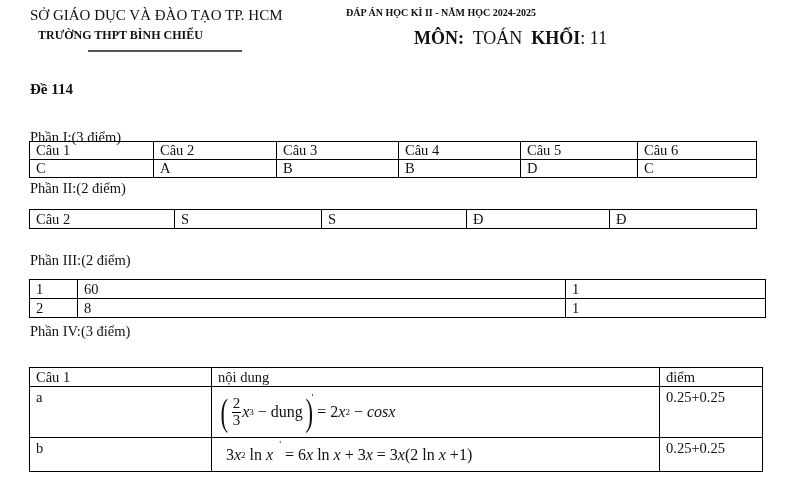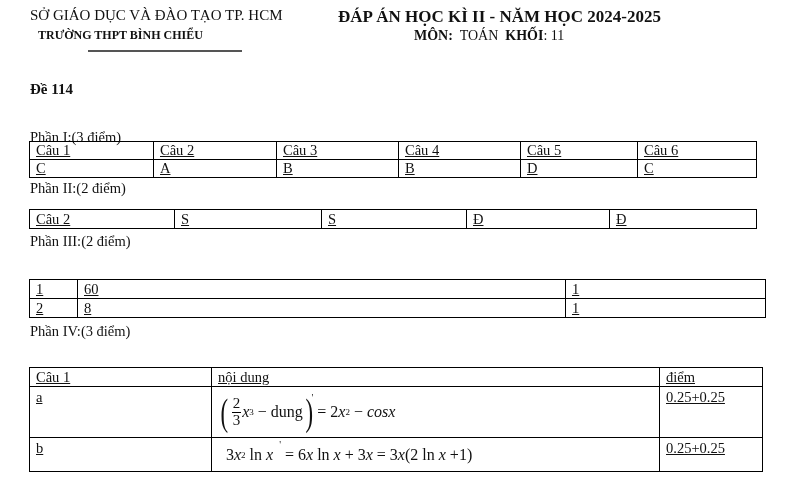--- a/index.html
+++ b/index.html
@@ -2,40 +2,40 @@
 <html><head>
 <meta charset="utf-8">
 <style>
   html, body { margin:0; padding:0; background:#ffffff; }
   body { width:790px; height:493px; position:relative; overflow:hidden;
          font-family:"Liberation Serif", "DejaVu Serif", serif; color:#111; font-size:14.5px; }
   .abs { position:absolute; white-space:nowrap; line-height:1; }
   .bold { font-weight:bold; }
   .underline-bar { position:absolute; height:1.5px; background:#555; }
   table { position:absolute; border-collapse:collapse; table-layout:fixed; }
-  td { border:1.4px solid #000; padding:0 16px 0 6px; font-size:14.5px; line-height:1; vertical-align:middle; overflow:hidden; white-space:nowrap;text-decoration:underline; }
+  td { border:1.4px solid #000; padding:0 16px 0 6px; font-size:14.5px; line-height:1; vertical-align:middle; overflow:hidden; white-space:nowrap; }
   td.top { vertical-align:top; padding-top:3px; }
   .math { font-family:"Liberation Serif", serif; font-size:16px; display:inline-flex; align-items:center; }
   .math i { font-style:italic; }
   .frac { display:inline-flex; flex-direction:column; align-items:center; margin:0 1px; font-size:15px; }
   .frac .num { border-bottom:1px solid #000; padding:0 1px; line-height:1.05; }
   .frac .den { line-height:1.05; }
   .paren { font-size:38px; font-weight:200; line-height:1; transform:scaleX(0.6); display:inline-block; }
   sup { font-size:9px; vertical-align:super; line-height:0; }
   .prime { font-size:10px; position:relative; top:-14px; margin-left:-4px; }
 </style>
 </head>
 <body>
 
 <div class="abs" style="left:30px;top:8px;font-size:15px;">SỞ GIÁO DỤC VÀ ĐÀO TẠO TP. HCM</div>
 <div class="abs bold" style="left:38px;top:29px;font-size:12px;">TRƯỜNG THPT BÌNH CHIỂU</div>
 <div class="underline-bar" style="left:88px;top:50px;width:154px;"></div>
 
-<div class="abs bold" style="left:338px;top:8px;font-size:17px;">ĐÁP ÁN  HỌC KÌ II - NĂM HỌC 2024-2025</div>
-<div class="abs" style="left:414px;top:29px;font-size:14px;">
+<div class="abs bold" style="left:346px;top:8px;font-size:10px;">ĐÁP ÁN  HỌC KÌ II - NĂM HỌC 2024-2025</div>
+<div class="abs" style="left:414px;top:29px;font-size:18px;">
   <span class="bold">MÔN:</span>&nbsp;
   <span>TOÁN</span>&nbsp;
   <span class="bold">KHỐI</span><span>: 11</span>
 </div>
 
 <div class="abs bold" style="left:30px;top:82px;font-size:15px;">Đề 114</div>
 
 <div class="abs" style="left:30px;top:112px;margin-top:18px;">Phần I:(3 điểm)</div>
 <table style="left:29px;top:141px;width:727px;">
   <colgroup>
@@ -79,21 +79,21 @@
   <tr style="height:19px">
     <td>Câu 2</td>
     <td>S</td>
     <td>S</td>
     <td>Đ</td>
     <td>Đ</td>
   </tr>
 </tbody>
   </table>
 
-<div class="abs" style="left:30px;top:234px;">Phần III:(2 điểm)</div>
+<div class="abs" style="left:30px;top:253px;">Phần III:(2 điểm)</div>
 <table style="left:29px;top:279px;width:736px;">
   <colgroup>
       <col style="width:48px">
       <col style="width:488px">
       <col style="width:200px">
     </colgroup>
   <tbody>
   <tr style="height:19px">
     <td>1</td>
     <td>60</td>

